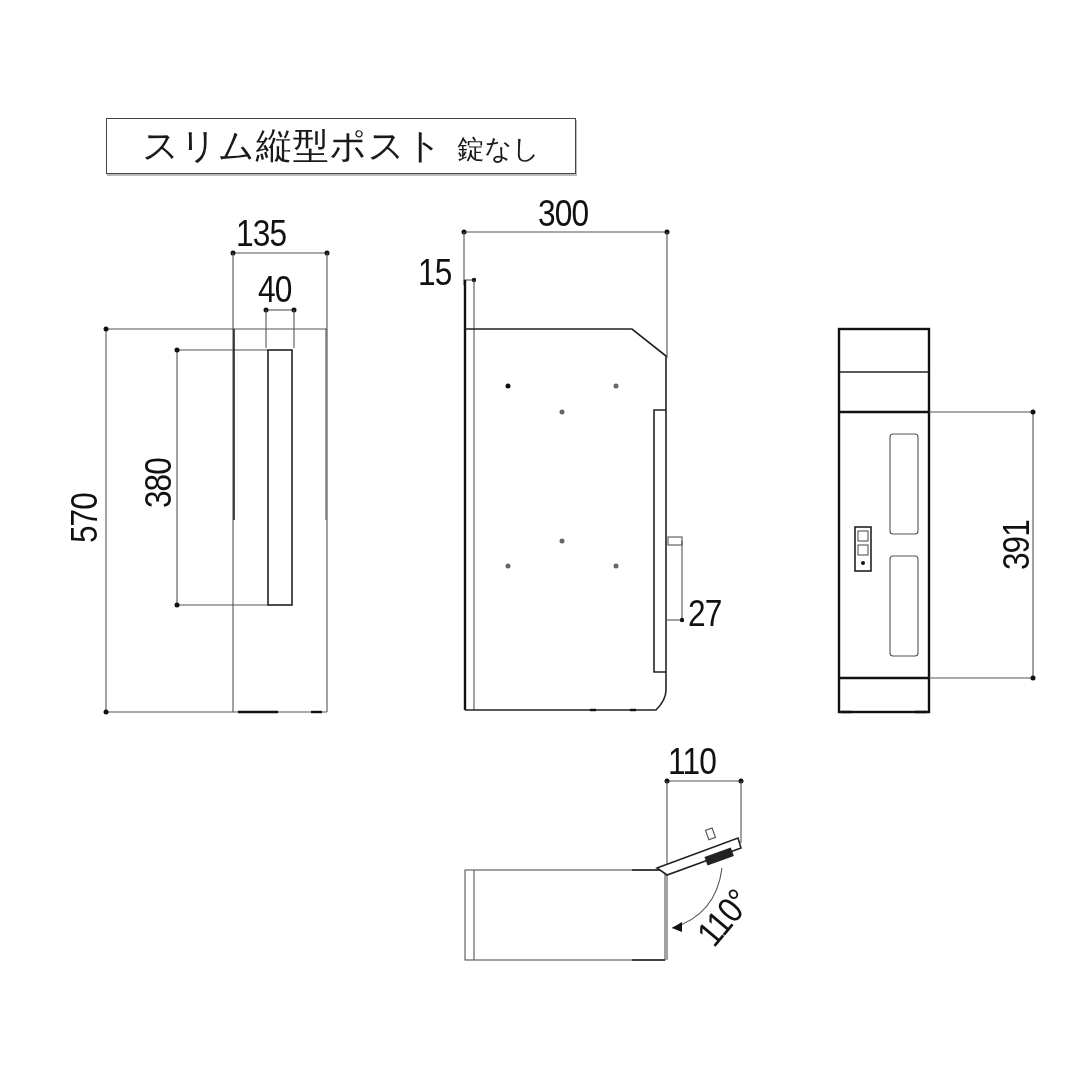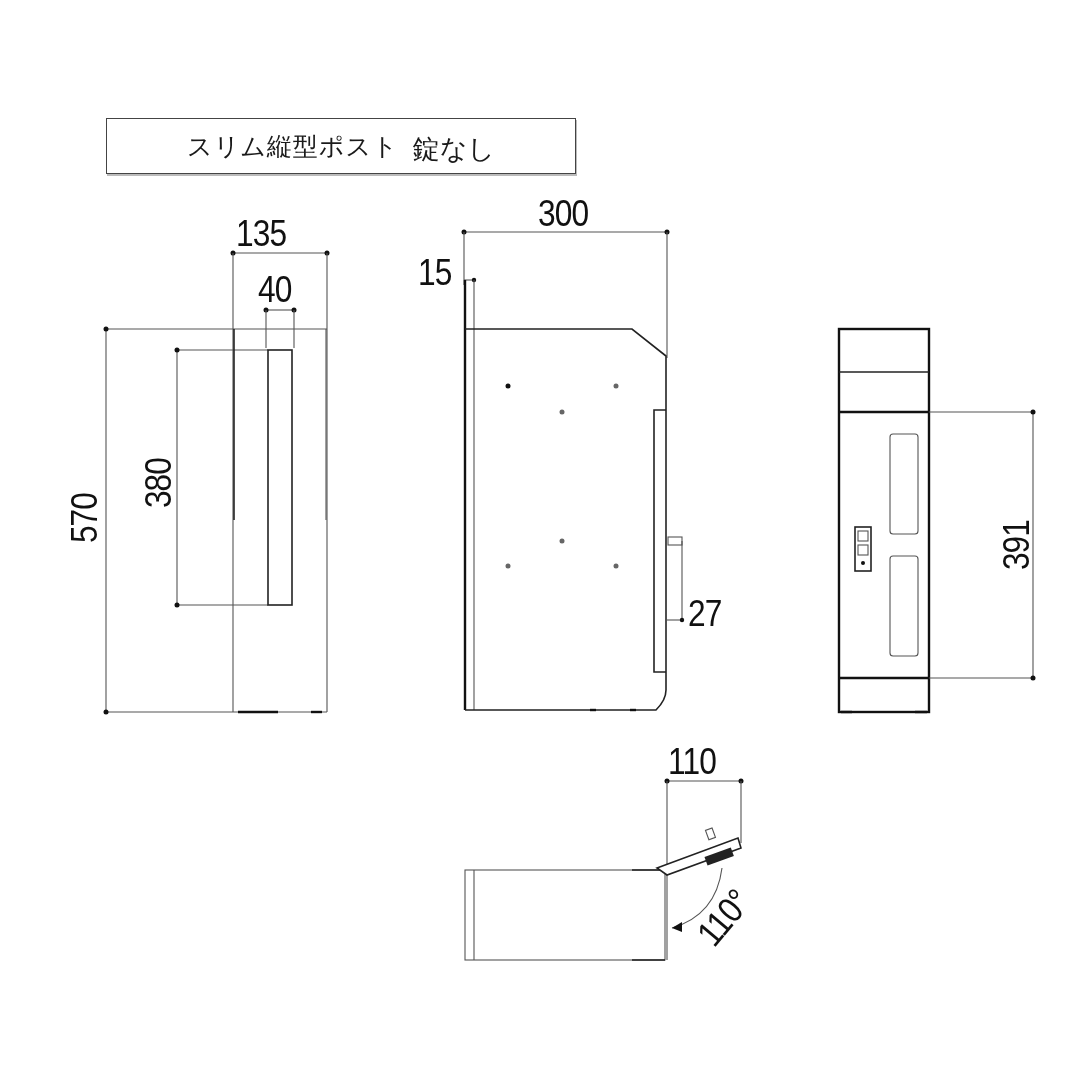--- a/index.html
+++ b/index.html
@@ -1,19 +1,19 @@
 <!DOCTYPE html>
 <html><head>
   <meta charset="utf-8">
   <style>
     html, body { margin: 0; padding: 0; background: #ffffff; }
     body { width: 1080px; height: 1080px; position: relative; overflow: hidden; font-family: "DejaVu Sans", sans-serif; }
     #drawing { position: absolute; left: 0; top: 0; width: 1080px; height: 1080px; }
     .title-box { position: absolute; left: 106px; top: 118px; width: 470px; height: 56px; border: 1.5px solid #444; box-shadow: 1px 2px 0 #bbb; box-sizing: border-box; display: flex; align-items: center; justify-content: center; background: #fff; }
-    .title-main { font-size: 25px; color: #1a1a1a; letter-spacing: 1px; text-align: right; }
+    .title-main { font-size: 36px; color: #1a1a1a; letter-spacing: 1px; text-align: right; }
     .title-sub { font-size: 27px; color: #1a1a1a; margin-left: 14px; margin-top: 6px; }
     .dim { position: absolute; font-family: "Liberation Sans", sans-serif; font-size: 36px; color: #111; line-height: 1; letter-spacing: -1px; transform: scaleX(0.88); transform-origin: left top; }
     .dim.vert { transform-origin: center center; }
     svg .thick { stroke: #111; stroke-width: 2.4; fill: none; }
     svg .mid { stroke: #222; stroke-width: 1.6; fill: none; }
     svg .thin { stroke: #555; stroke-width: 1.1; fill: none; }
     svg .dot { fill: #111; }
     svg .hole { fill: #666; }
   </style>
 </head>

